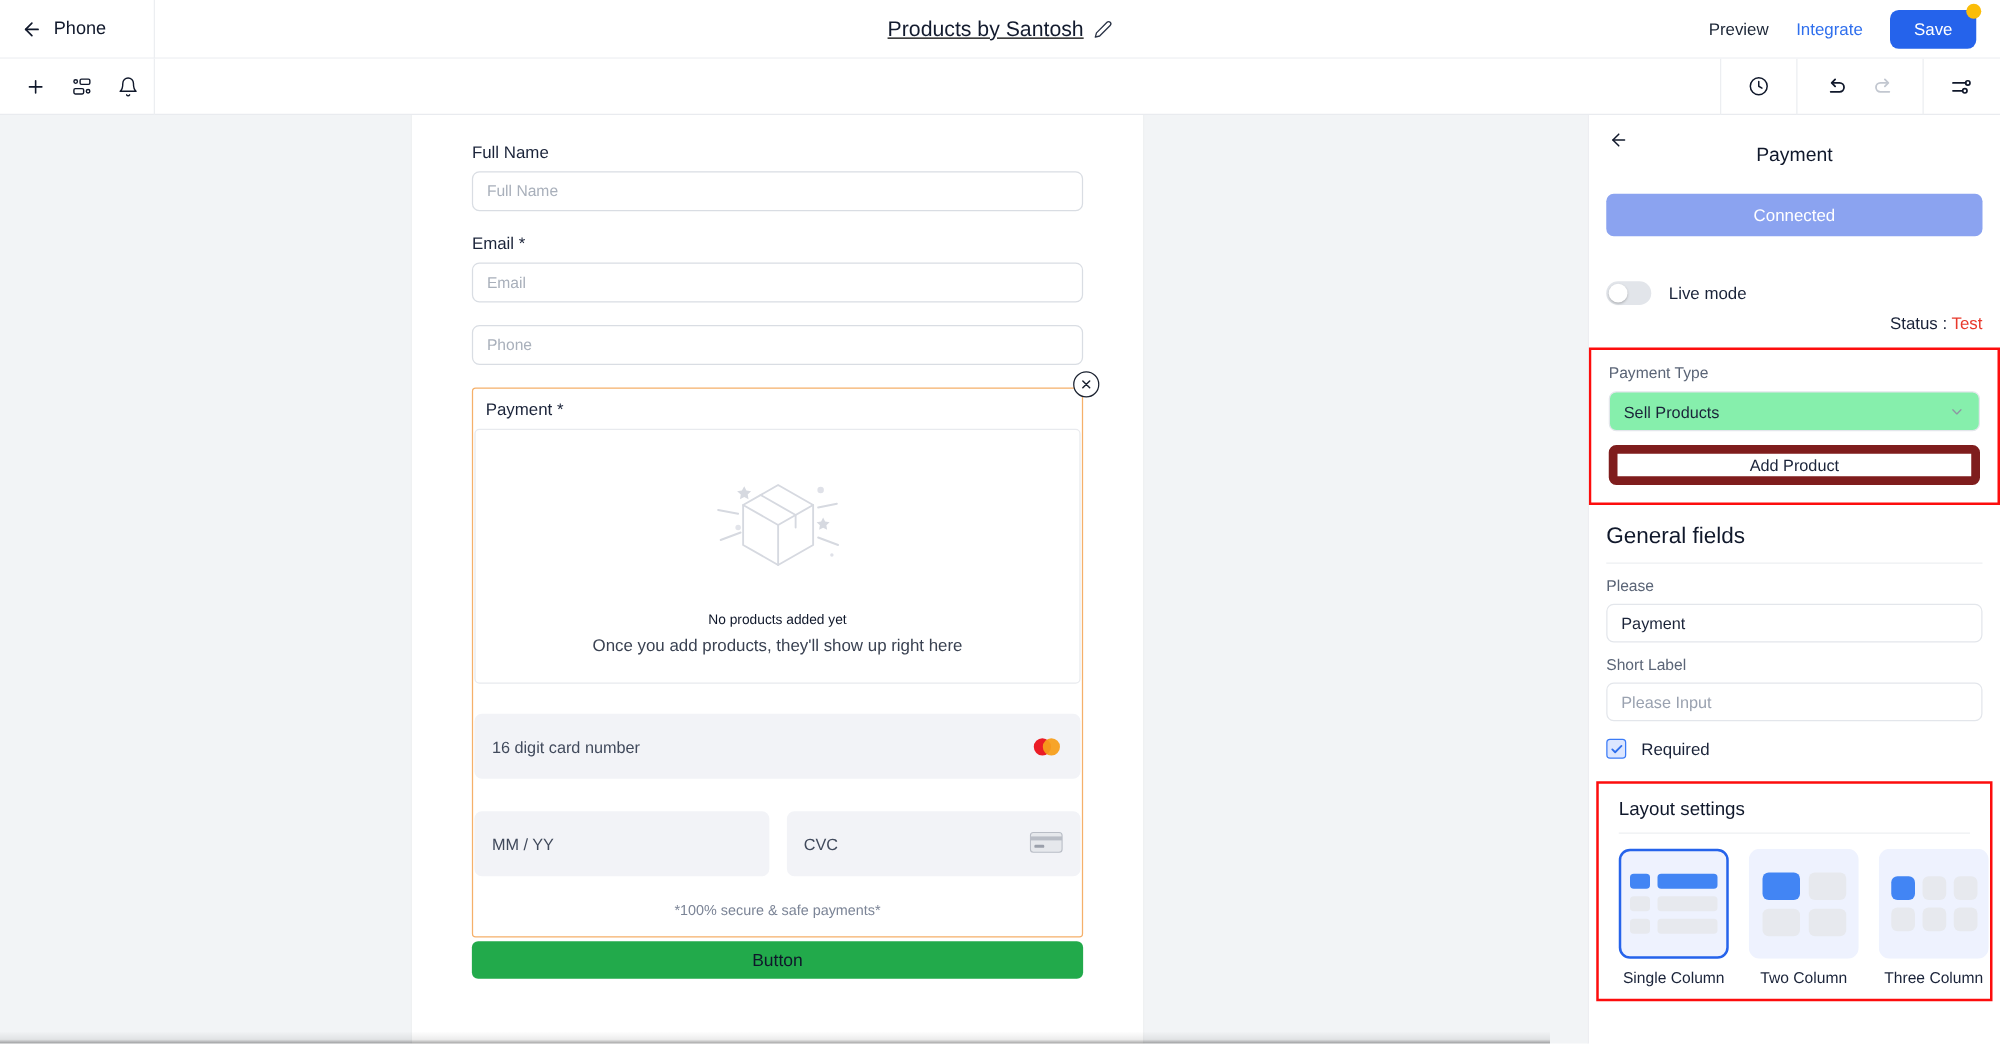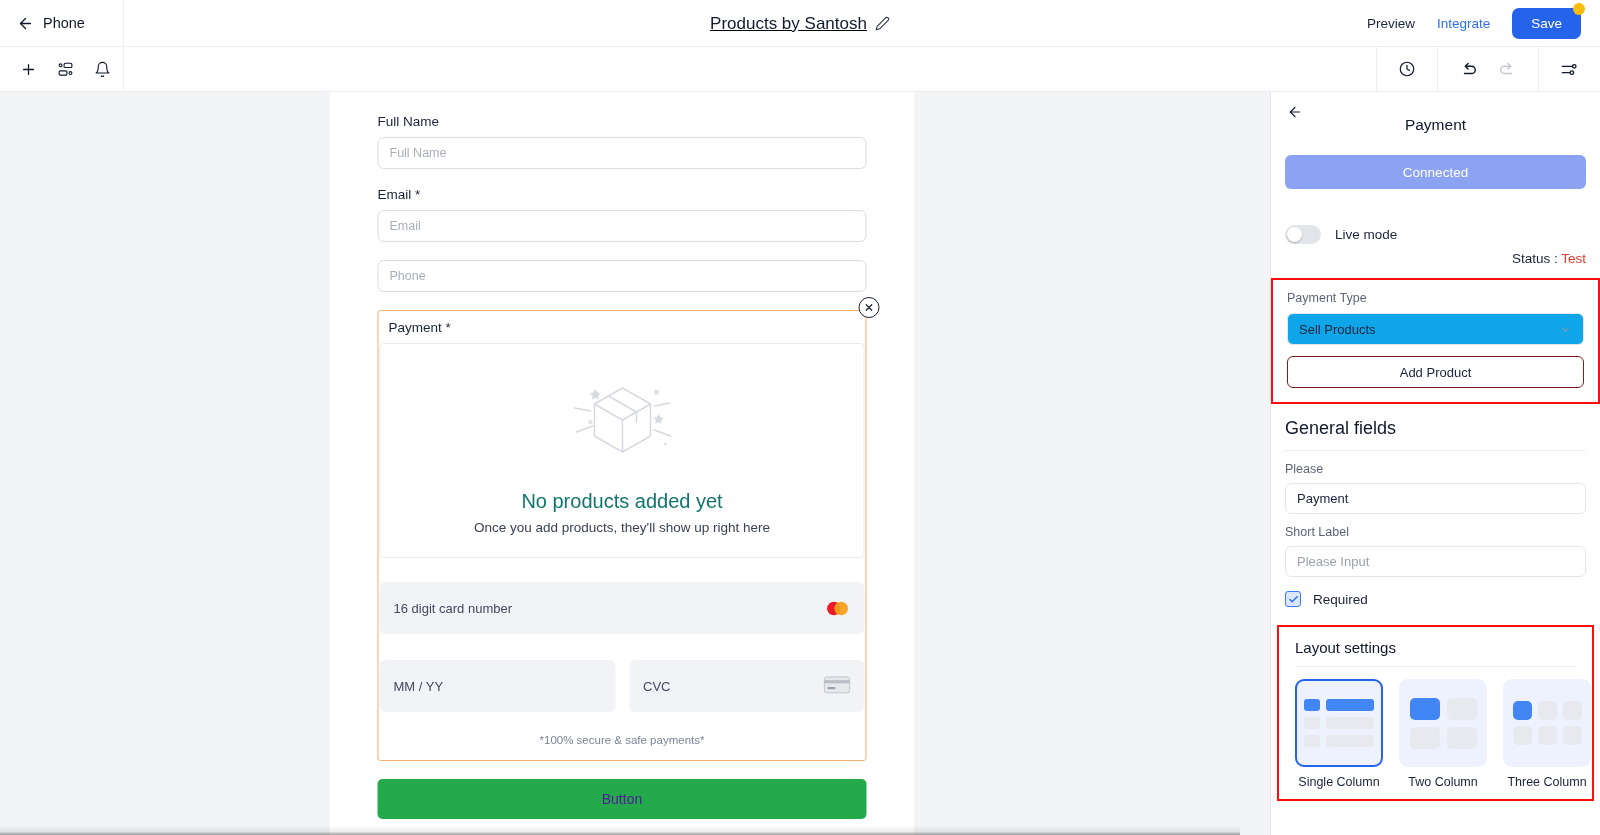--- a/index.html
+++ b/index.html
@@ -119,41 +119,41 @@
 
   .empty-products {
     border: 1px solid #e8eaee;
     border-radius: 4px;
     margin: 0 1px;
     padding: 26px 10px 22px 10px;
     text-align: center;
     background: #fff;
   }
   .box-illus { display: flex; justify-content: center; margin-bottom: 20px; }
-  .empty-t1 { font-size: 20px; color: #0f766e; margin-bottom: 7px; }
+  .empty-t1 { font-size: 11px; color: #0f172a; margin-bottom: 7px; }
   .empty-t2 { font-size: 13.5px; color: #3a4252; }
 
   .card-rows { padding: 24px 1px 0 1px; }
   .card-input {
     background: #f2f3f7; border-radius: 6px;
     height: 52px; display: flex; align-items: center;
     padding: 0 14px; font-size: 13px; color: #414a5c;
     position: relative;
   }
   .card-input .ph { flex: 1; }
   .card-row2 { display: flex; gap: 14px; margin-top: 26px; }
   .card-row2 .card-input { flex: 1; }
   .secure-note {
     text-align: center; font-size: 11.5px; color: #7b8496;
     padding: 22px 0 14px 0;
   }
   .mc-logo { display: flex; align-items: center; }
   .submit-btn {
-    width: 100%; height: 40px; margin-top: 18px;
-    background: #22aa4b; color: #4c1d95; border: none; border-radius: 5px;
+    width: 100%; height: 30px; margin-top: 3px;
+    background: #22aa4b; color: #0f172a; border: none; border-radius: 5px;
     font-size: 14px; font-family: inherit; cursor: pointer;
   }
 
   
   .rpanel {
     width: 330px; flex: 0 0 330px; background: #fff;
     border-left: 1px solid #e7e9ee;
     display: flex; flex-direction: column;
     position: relative; overflow: hidden;
   }
@@ -185,27 +185,27 @@
   .lm-label { font-size: 13.5px; color: #1a2339; }
   .status-wrap { margin-left: auto; font-size: 13.5px; color: #1a2339; white-space: nowrap; margin-top: 48px; }
   .status-val { color: #e8392c; }
 
   .hl-box { border: 2px solid #fd0d0d; }
 
   .sec { padding: 11px 14px 14px 14px; }
   .sec-sub { font-size: 12.5px; color: #5b6577; margin-bottom: 8px; }
   .sel {
     width: 100%; height: 32px; border: 1px solid #e3e6eb; border-radius: 6px;
-    background: #0ea5e9; font-size: 13px; color: #1a2339;
+    background: #86efac; font-size: 13px; color: #1a2339;
     display: flex; align-items: center; padding: 0 11px; cursor: pointer;
   }
   .sel .chev { margin-left: auto; display: flex; }
   .ghost-btn {
     width: 100%; height: 32px; margin-top: 11px;
-    border: 1px solid #7f1d1d; border-radius: 6px; background: #fff;
+    border: 7px solid #7f1d1d; border-radius: 6px; background: #fff;
     font-size: 13px; color: #1a2339; font-family: inherit; cursor: pointer;
   }
 
   .sec-title { font-size: 18px; color: #10182b; padding: 14px 14px 11px 14px; }
   .hr { height: 1px; background: #edeff2; margin: 0 14px; }
 
   .gfield { padding: 11px 14px 0 14px; }
   .gf-label { font-size: 12.5px; color: #5b6577; margin-bottom: 7px; }
   .gf-input {
     width: 100%; height: 31px; border: 1px solid #e3e6eb; border-radius: 6px;

